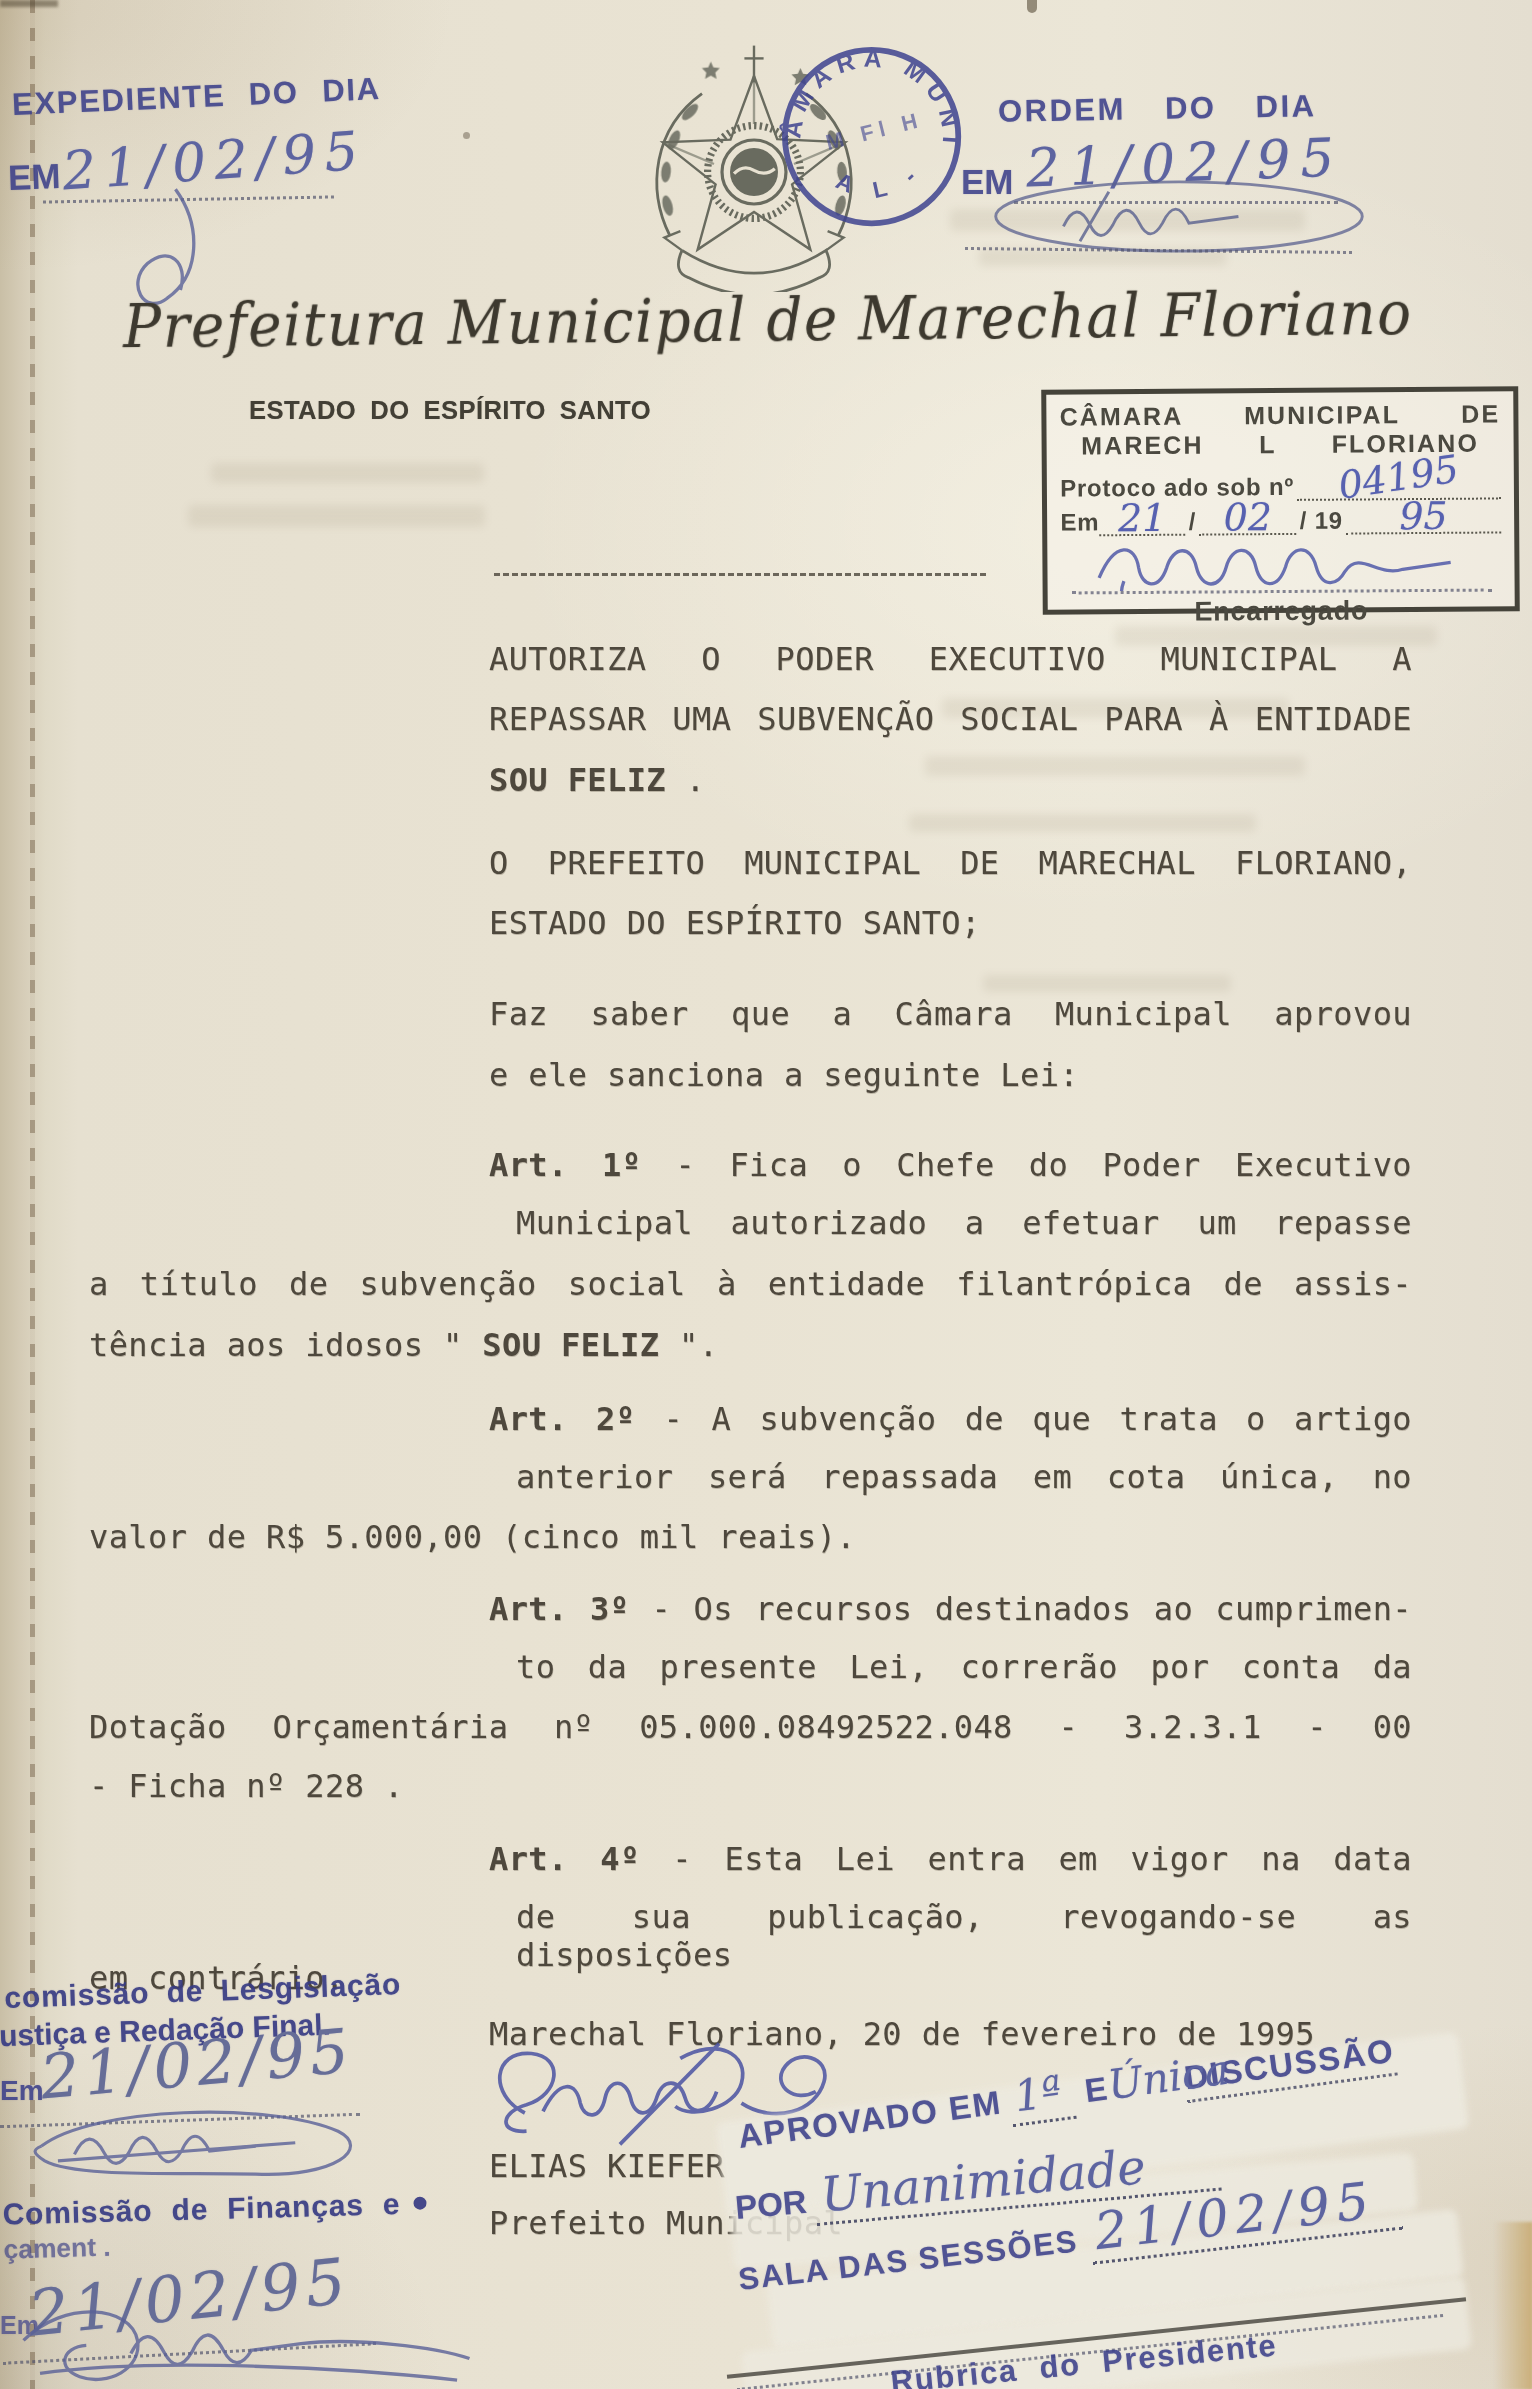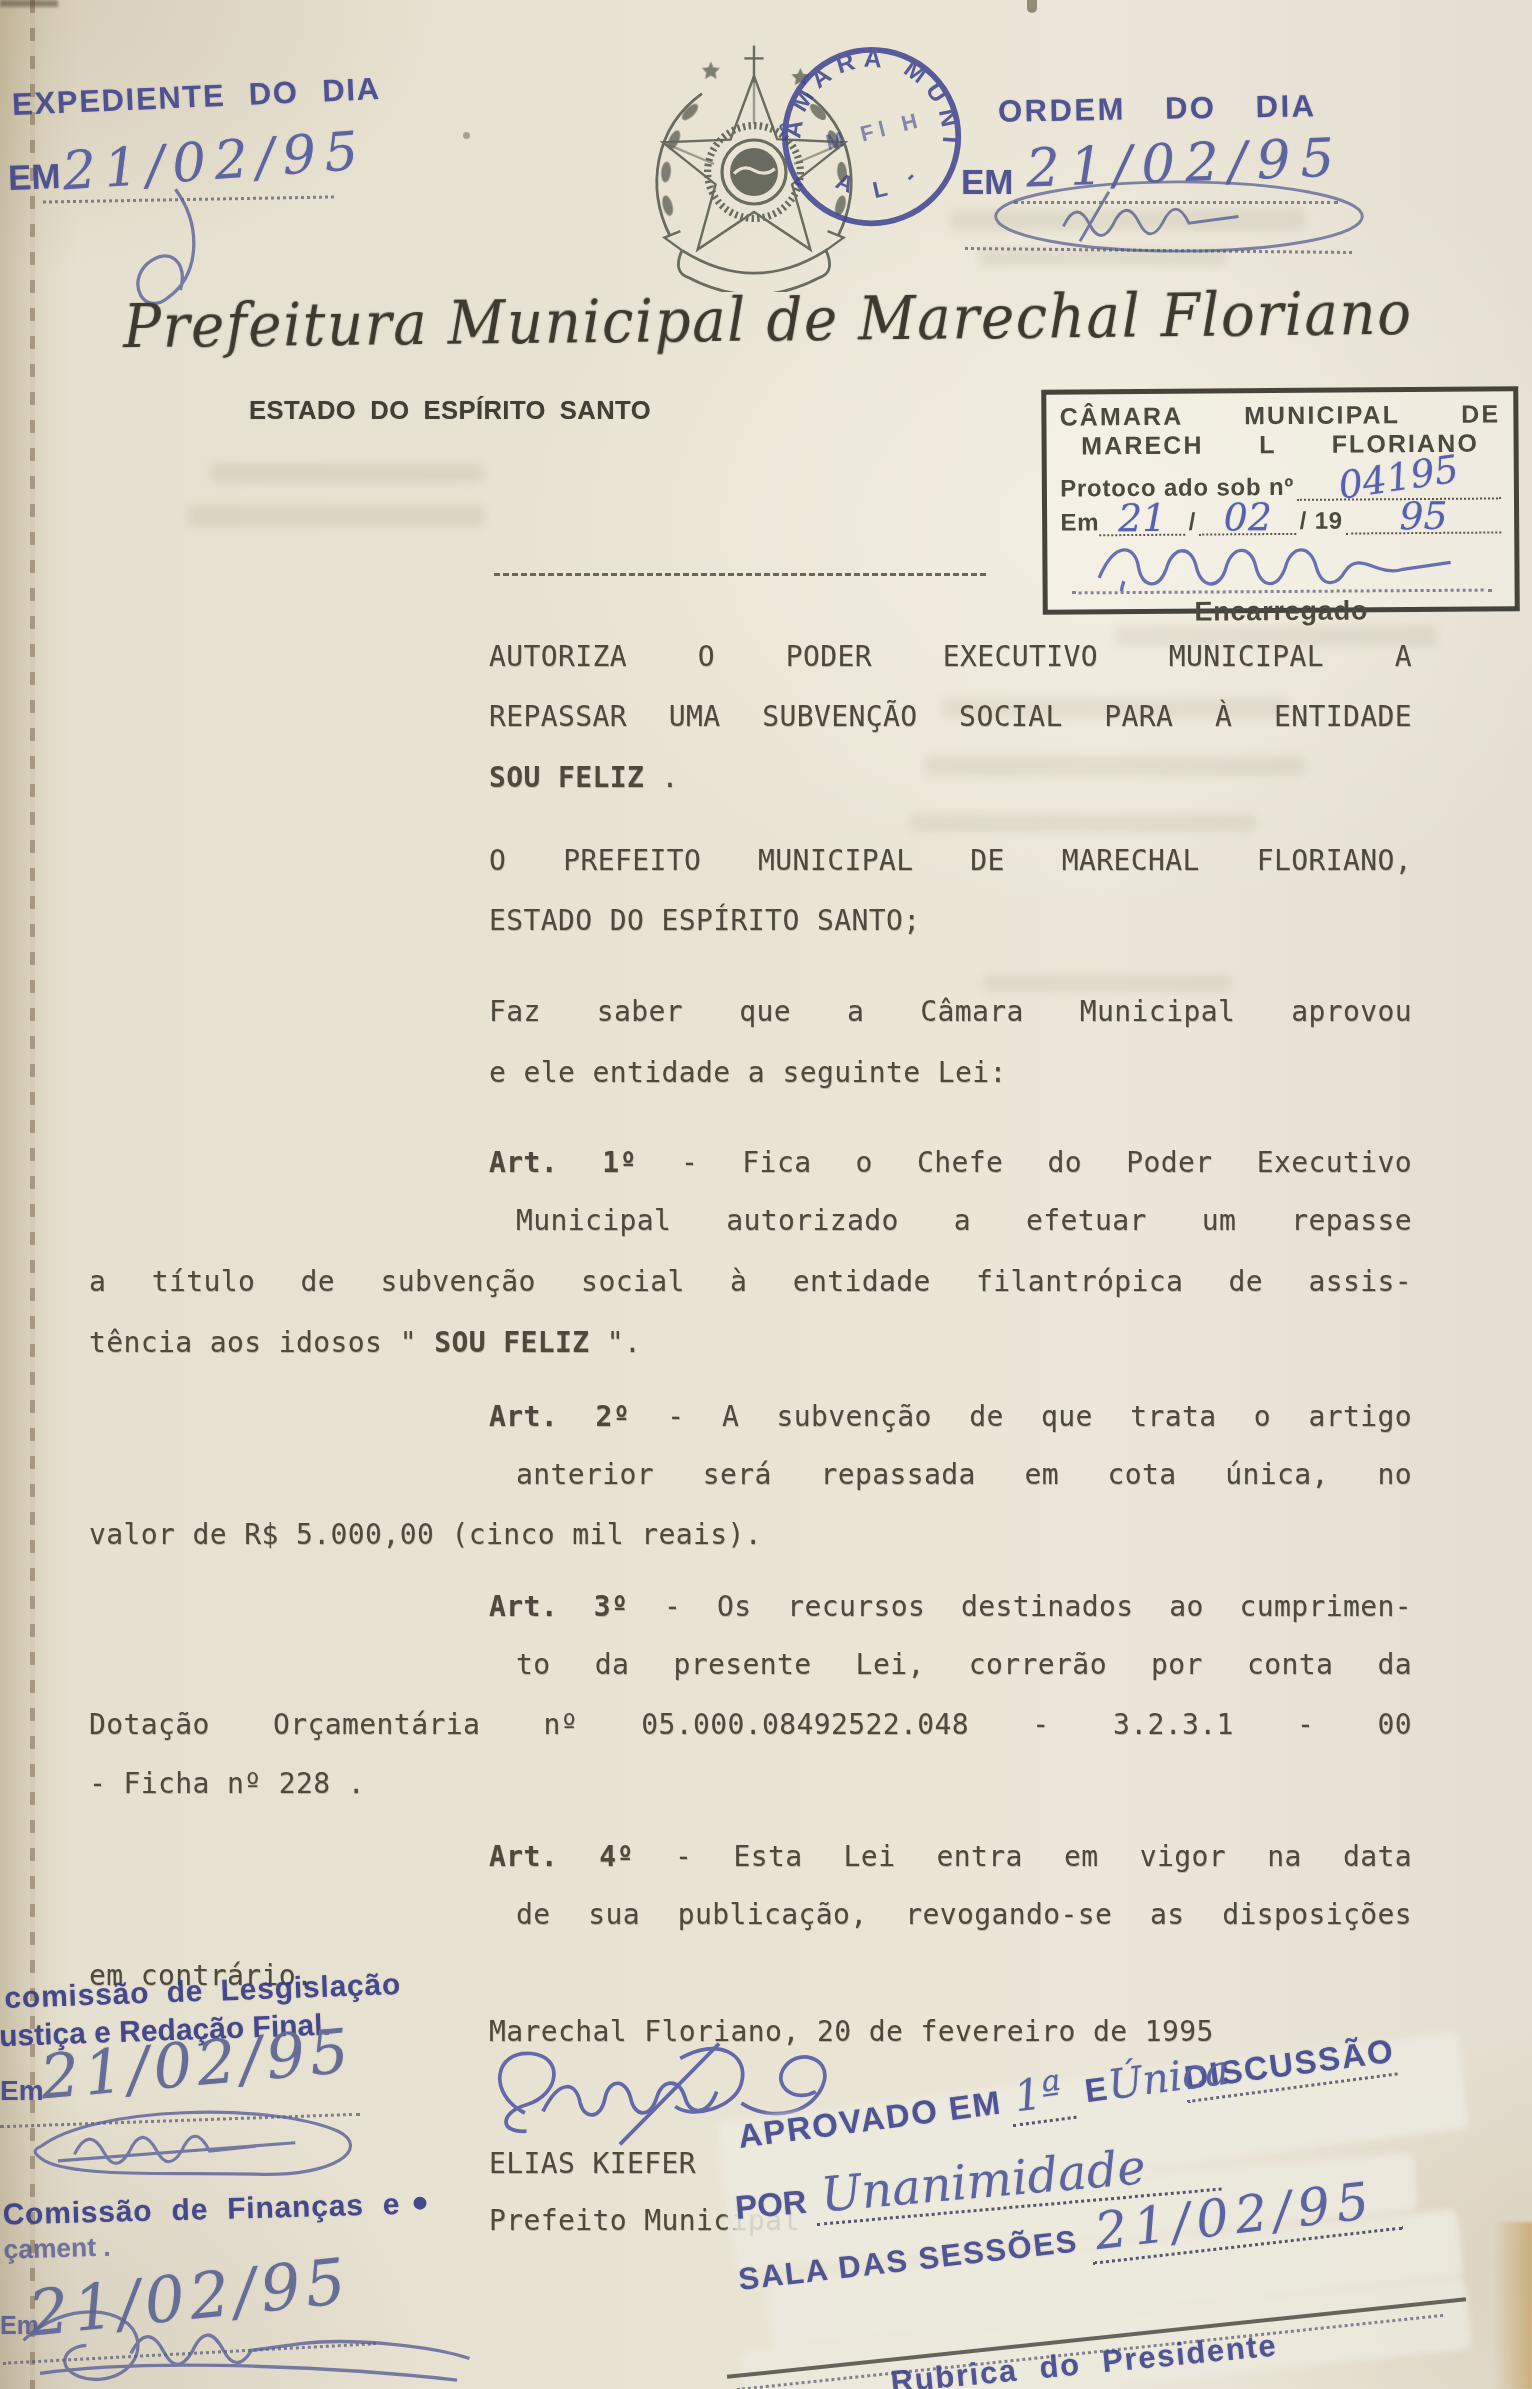--- a/index.html
+++ b/index.html
@@ -9,21 +9,21 @@
     background:
       radial-gradient(991px 661px at 72% 22%, rgba(255,253,242,.38), transparent 60%),
       radial-gradient(743px 578px at 0% 100%, rgba(135,118,95,.16), transparent 60%),
       radial-gradient(826px 496px at 0% 0%, rgba(150,125,85,.20), transparent 55%),
       radial-gradient(578px 413px at 100% 95%, rgba(170,140,90,.14), transparent 60%),
       linear-gradient(90deg,#c9bfa6 0,#d6cdb8 23px,#e0dac7 45px,#e6e0d0 78px,#e9e3d3 48%,#ebe6d7 72%,#e4ded0 100%);
   }
   .abs{position:absolute;}
   
   .tw{position:absolute;font-family:"DejaVu Sans Mono","Liberation Mono",monospace;
-      font-size:28px;line-height:1.2;color:#4e483d;letter-spacing:0.4px;white-space:pre-wrap;
+      font-size:32px;line-height:1.2;color:#4e483d;letter-spacing:0.4px;white-space:pre-wrap;
       text-shadow:0.5px 0.5px 0 rgba(72,62,46,.28);}
   .tw.just{text-align:justify;text-align-last:justify;}
   .tb{font-weight:bold;}
   
   .bluestamp{font-family:"Liberation Sans",sans-serif;font-weight:700;color:#3c408a;
       text-shadow:0 0 1.7px rgba(60,64,138,.30);opacity:.88;white-space:nowrap;}
   
   .hand{font-family:"DejaVu Serif",serif;font-style:italic;color:#5d64a0;white-space:nowrap;
       text-shadow:0 0 1.2px rgba(80,90,160,.35);}
   .dotline{position:absolute;height:0;border-bottom:3.3px dotted #54566e;opacity:.7;}
@@ -176,21 +176,21 @@
     </div>
   </div>
 
   <div id="body-layer" class="abs" style="left:0;top:0;">
       <div class="tw just" style="left: 489px; top: 640px; width: 923px;"><span>AUTORIZA O PODER EXECUTIVO MUNICIPAL A</span></div>
       <div class="tw just" style="left: 489px; top: 700px; width: 923px;"><span>REPASSAR UMA SUBVENÇÃO SOCIAL PARA À ENTIDADE</span></div>
       <div class="tw" style="left: 489px; top: 761px; width: 923px;"><span class="tb">SOU FELIZ</span><span> .</span></div>
       <div class="tw just" style="left: 489px; top: 844px; width: 923px;"><span>O PREFEITO MUNICIPAL DE MARECHAL FLORIANO,</span></div>
       <div class="tw" style="left: 489px; top: 904px; width: 923px;"><span>ESTADO DO ESPÍRITO SANTO;</span></div>
       <div class="tw just" style="left: 489px; top: 995px; width: 923px;"><span>Faz saber que a Câmara Municipal aprovou</span></div>
-      <div class="tw" style="left: 489px; top: 1056px; width: 923px;"><span>e ele entidade a seguinte Lei:</span></div>
+      <div class="tw" style="left: 489px; top: 1056px; width: 923px;"><span>e ele sanciona a seguinte Lei:</span></div>
       <div class="tw just" style="left: 489px; top: 1146px; width: 923px;"><span class="tb">Art. 1º</span><span> - Fica o Chefe do Poder Executivo</span></div>
       <div class="tw just" style="left: 516px; top: 1204px; width: 896px;"><span>Municipal autorizado a efetuar um repasse</span></div>
       <div class="tw just" style="left: 89px; top: 1265px; width: 1323px;"><span>a título de subvenção social à entidade filantrópica de assis-</span></div>
       <div class="tw" style="left: 89px; top: 1326px; width: 1323px;"><span>tência aos idosos " </span><span class="tb">SOU FELIZ</span><span> ".</span></div>
       <div class="tw just" style="left: 489px; top: 1400px; width: 923px;"><span class="tb">Art. 2º</span><span> - A subvenção de que trata o artigo</span></div>
       <div class="tw just" style="left: 516px; top: 1458px; width: 896px;"><span>anterior será repassada em cota única, no</span></div>
       <div class="tw" style="left: 89px; top: 1518px; width: 1323px;"><span>valor de R$ 5.000,00 (cinco mil reais).</span></div>
       <div class="tw just" style="left: 489px; top: 1590px; width: 923px;"><span class="tb">Art. 3º</span><span> - Os recursos destinados ao cumprimen-</span></div>
       <div class="tw just" style="left: 516px; top: 1648px; width: 896px;"><span>to da presente Lei, correrão por conta da</span></div>
       <div class="tw just" style="left: 89px; top: 1708px; width: 1323px;"><span>Dotação Orçamentária nº 05.000.08492522.048 - 3.2.3.1 - 00</span></div>

